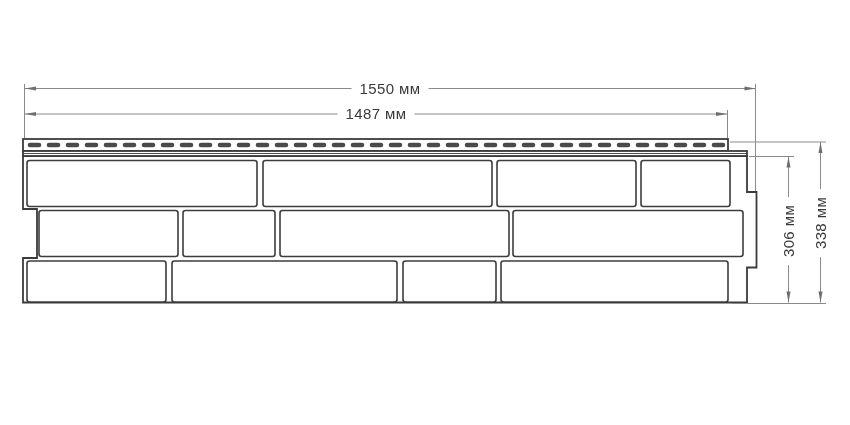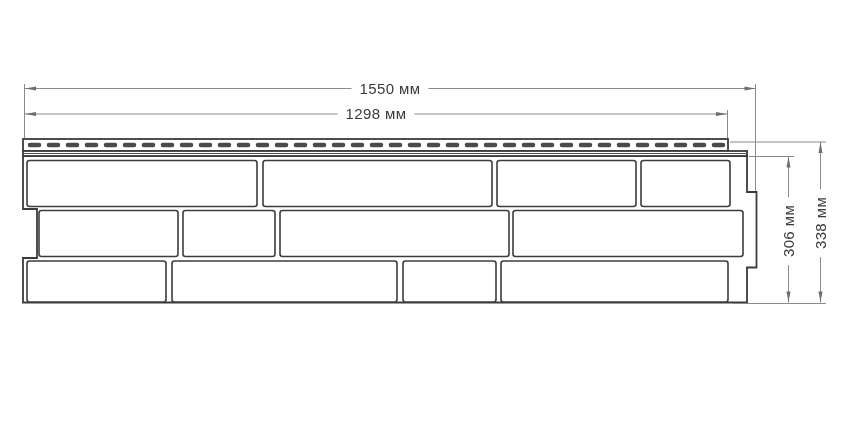--- a/index.html
+++ b/index.html
@@ -92,18 +92,18 @@
       <polygon points="727,114 716,112 716,116"></polygon>
       <polygon points="788.5,156.5 786.5,167.5 790.5,167.5"></polygon>
       <polygon points="788.5,302.5 786.5,291.5 790.5,291.5"></polygon>
       <polygon points="820.5,142 818.5,153 822.5,153"></polygon>
       <polygon points="820.5,302.5 818.5,291.5 822.5,291.5"></polygon>
     </g>
   </svg>
 
   <div class="dim-label" style="left:390px; top:88.5px;">1550 мм</div>
 
-  <div class="dim-label" style="left:376px; top:114px;">1298 мм</div>
+  <div class="dim-label" style="left:376px; top:114px;">1487 мм</div>
 
   <div class="dim-label vertical" style="left:788.5px; top:231px;">306 мм</div>
 
   <div class="dim-label vertical" style="left:821px; top:223px;">338 мм</div>
 </div>
 
 </body></html>

